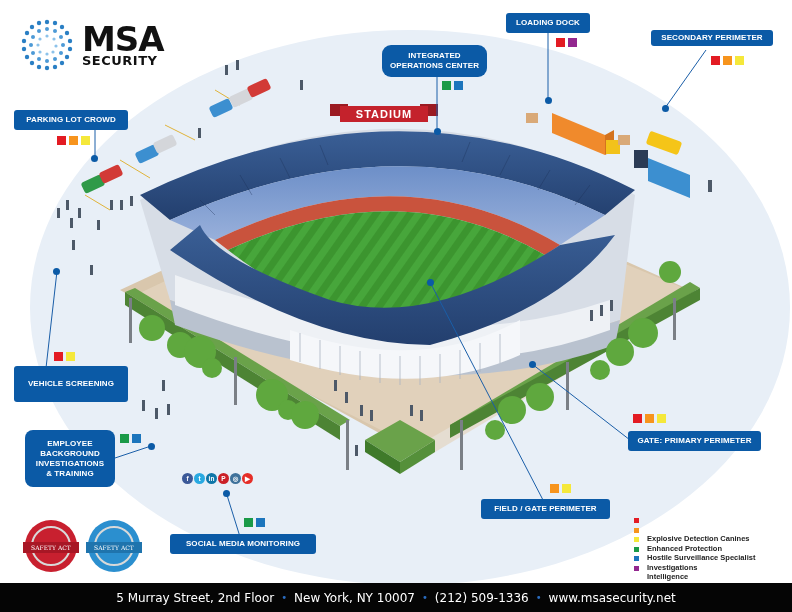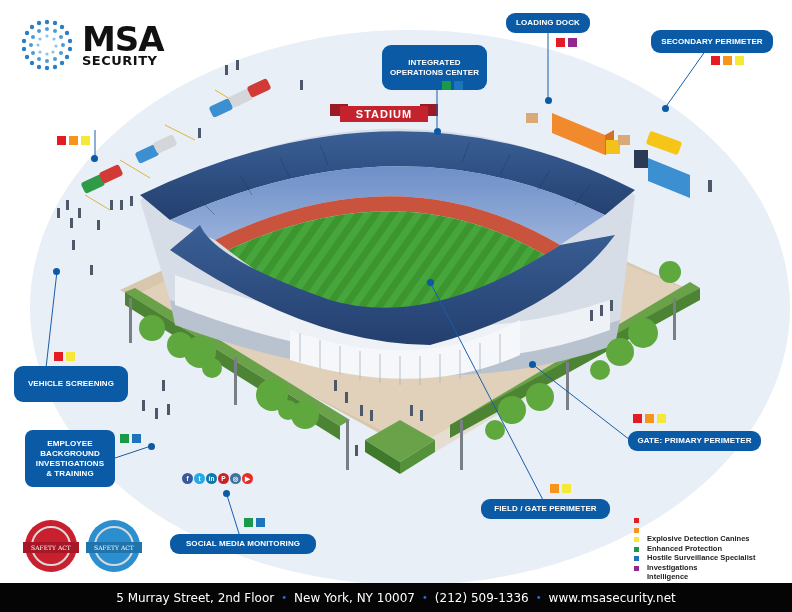--- a/index.html
+++ b/index.html
@@ -7,21 +7,21 @@
   body { position: relative; font-family: "Liberation Sans", sans-serif; }
   .canvas { position: absolute; left: 0; top: 0; width: 792px; height: 612px; overflow: hidden; }
   .zone-ellipse { position: absolute; left: 30px; top: 30px; width: 760px; height: 555px; border-radius: 50%; background: #e8eff7; }
   svg.scene { position: absolute; left: 0; top: 0; }
   .logo { position: absolute; left: 20px; top: 18px; width: 160px; height: 54px; }
   .logo-dots { position: absolute; left: 0; top: 0; width: 54px; height: 54px; }
   .logo-text-main { position: absolute; left: 62px; top: 6px; font-size: 34px; font-weight: 900; letter-spacing: -1px; color: #111; line-height: 30px; font-family: "DejaVu Sans", sans-serif; }
   .logo-text-sub { position: absolute; left: 62px; top: 35px; font-size: 13px; font-weight: 900; color: #111; letter-spacing: 0.5px; font-family: "DejaVu Sans", sans-serif; }
 
   .callout { position: absolute; background: #0b5aa6; color: #ffffff; font-weight: bold; font-size: 8px; text-align: center; border-radius: 9px; display: flex; align-items: center; justify-content: center; line-height: 10px; padding: 0 6px; letter-spacing: 0.1px; }
-  .pill { border-radius: 9px; }
+  .pill { border-radius: 3px; }
   .chips { position: absolute; display: flex; gap: 3px; }
   .chip { width: 9px; height: 9px; }
   .dot { position: absolute; width: 7px; height: 7px; border-radius: 50%; background: #0b5aa6; }
 
   .legend { position: absolute; left: 634px; top: 516px; }
   .legend-item { display: flex; align-items: center; height: 9px; margin-bottom: 0.6px; }
   .legend-swatch { width: 5px; height: 5px; margin-right: 8px; }
   .legend-label { font-size: 7.5px; font-weight: bold; color: #222; white-space: nowrap; margin-top: 36px; }
 
   .social { position: absolute; left: 182px; top: 473px; display: flex; gap: 1px; }
@@ -279,40 +279,43 @@
 
   <div class="callout pill" style="left:506px;top:13px;width:84px;height:20px;">
     <span>LOADING DOCK</span>
   </div>
   <div class="chips" style="left:556px;top:38px;">
     <div class="chip" style="background:#e31b23"></div>
     <div class="chip" style="background:#93278f"></div>
   </div>
   <div class="dot" style="left:545px;top:97px;"></div>
 
-  <div class="callout" style="left:382px;top:45px;width:105px;height:45px;flex-direction:column;">
+  <div class="callout" style="left:382px;top:45px;width:105px;height:32px;flex-direction:column;">
     <span>INTEGRATED</span>
     <span>OPERATIONS CENTER</span>
   </div>
   <div class="chips" style="left:442px;top:81px;">
     <div class="chip" style="background:#1a9a48"></div>
     <div class="chip" style="background:#1c75bc"></div>
   </div>
   <div class="dot" style="left:434px;top:128px;"></div>
 
-  <div class="callout pill" style="left:651px;top:30px;width:122px;height:23px;">
+  <div class="callout pill" style="left:651px;top:30px;width:122px;height:16px;">
     <span>SECONDARY PERIMETER</span>
   </div>
   <div class="chips" style="left:711px;top:56px;">
     <div class="chip" style="background:#e31b23"></div>
     <div class="chip" style="background:#f7941d"></div>
     <div class="chip" style="background:#f5e83a"></div>
   </div>
   <div class="dot" style="left:662px;top:105px;"></div>
 
+  <div class="callout pill" style="left:14px;top:110px;width:114px;height:20px;">
+    <span>PARKING LOT CROWD</span>
+  </div>
   <div class="chips" style="left:57px;top:136px;">
     <div class="chip" style="background:#e31b23"></div>
     <div class="chip" style="background:#f7941d"></div>
     <div class="chip" style="background:#f5e83a"></div>
   </div>
   <div class="dot" style="left:91px;top:155px;"></div>
 
   <div class="dot" style="left:53px;top:268px;"></div>
   <div class="chips" style="left:54px;top:352px;">
     <div class="chip" style="background:#e31b23"></div>

